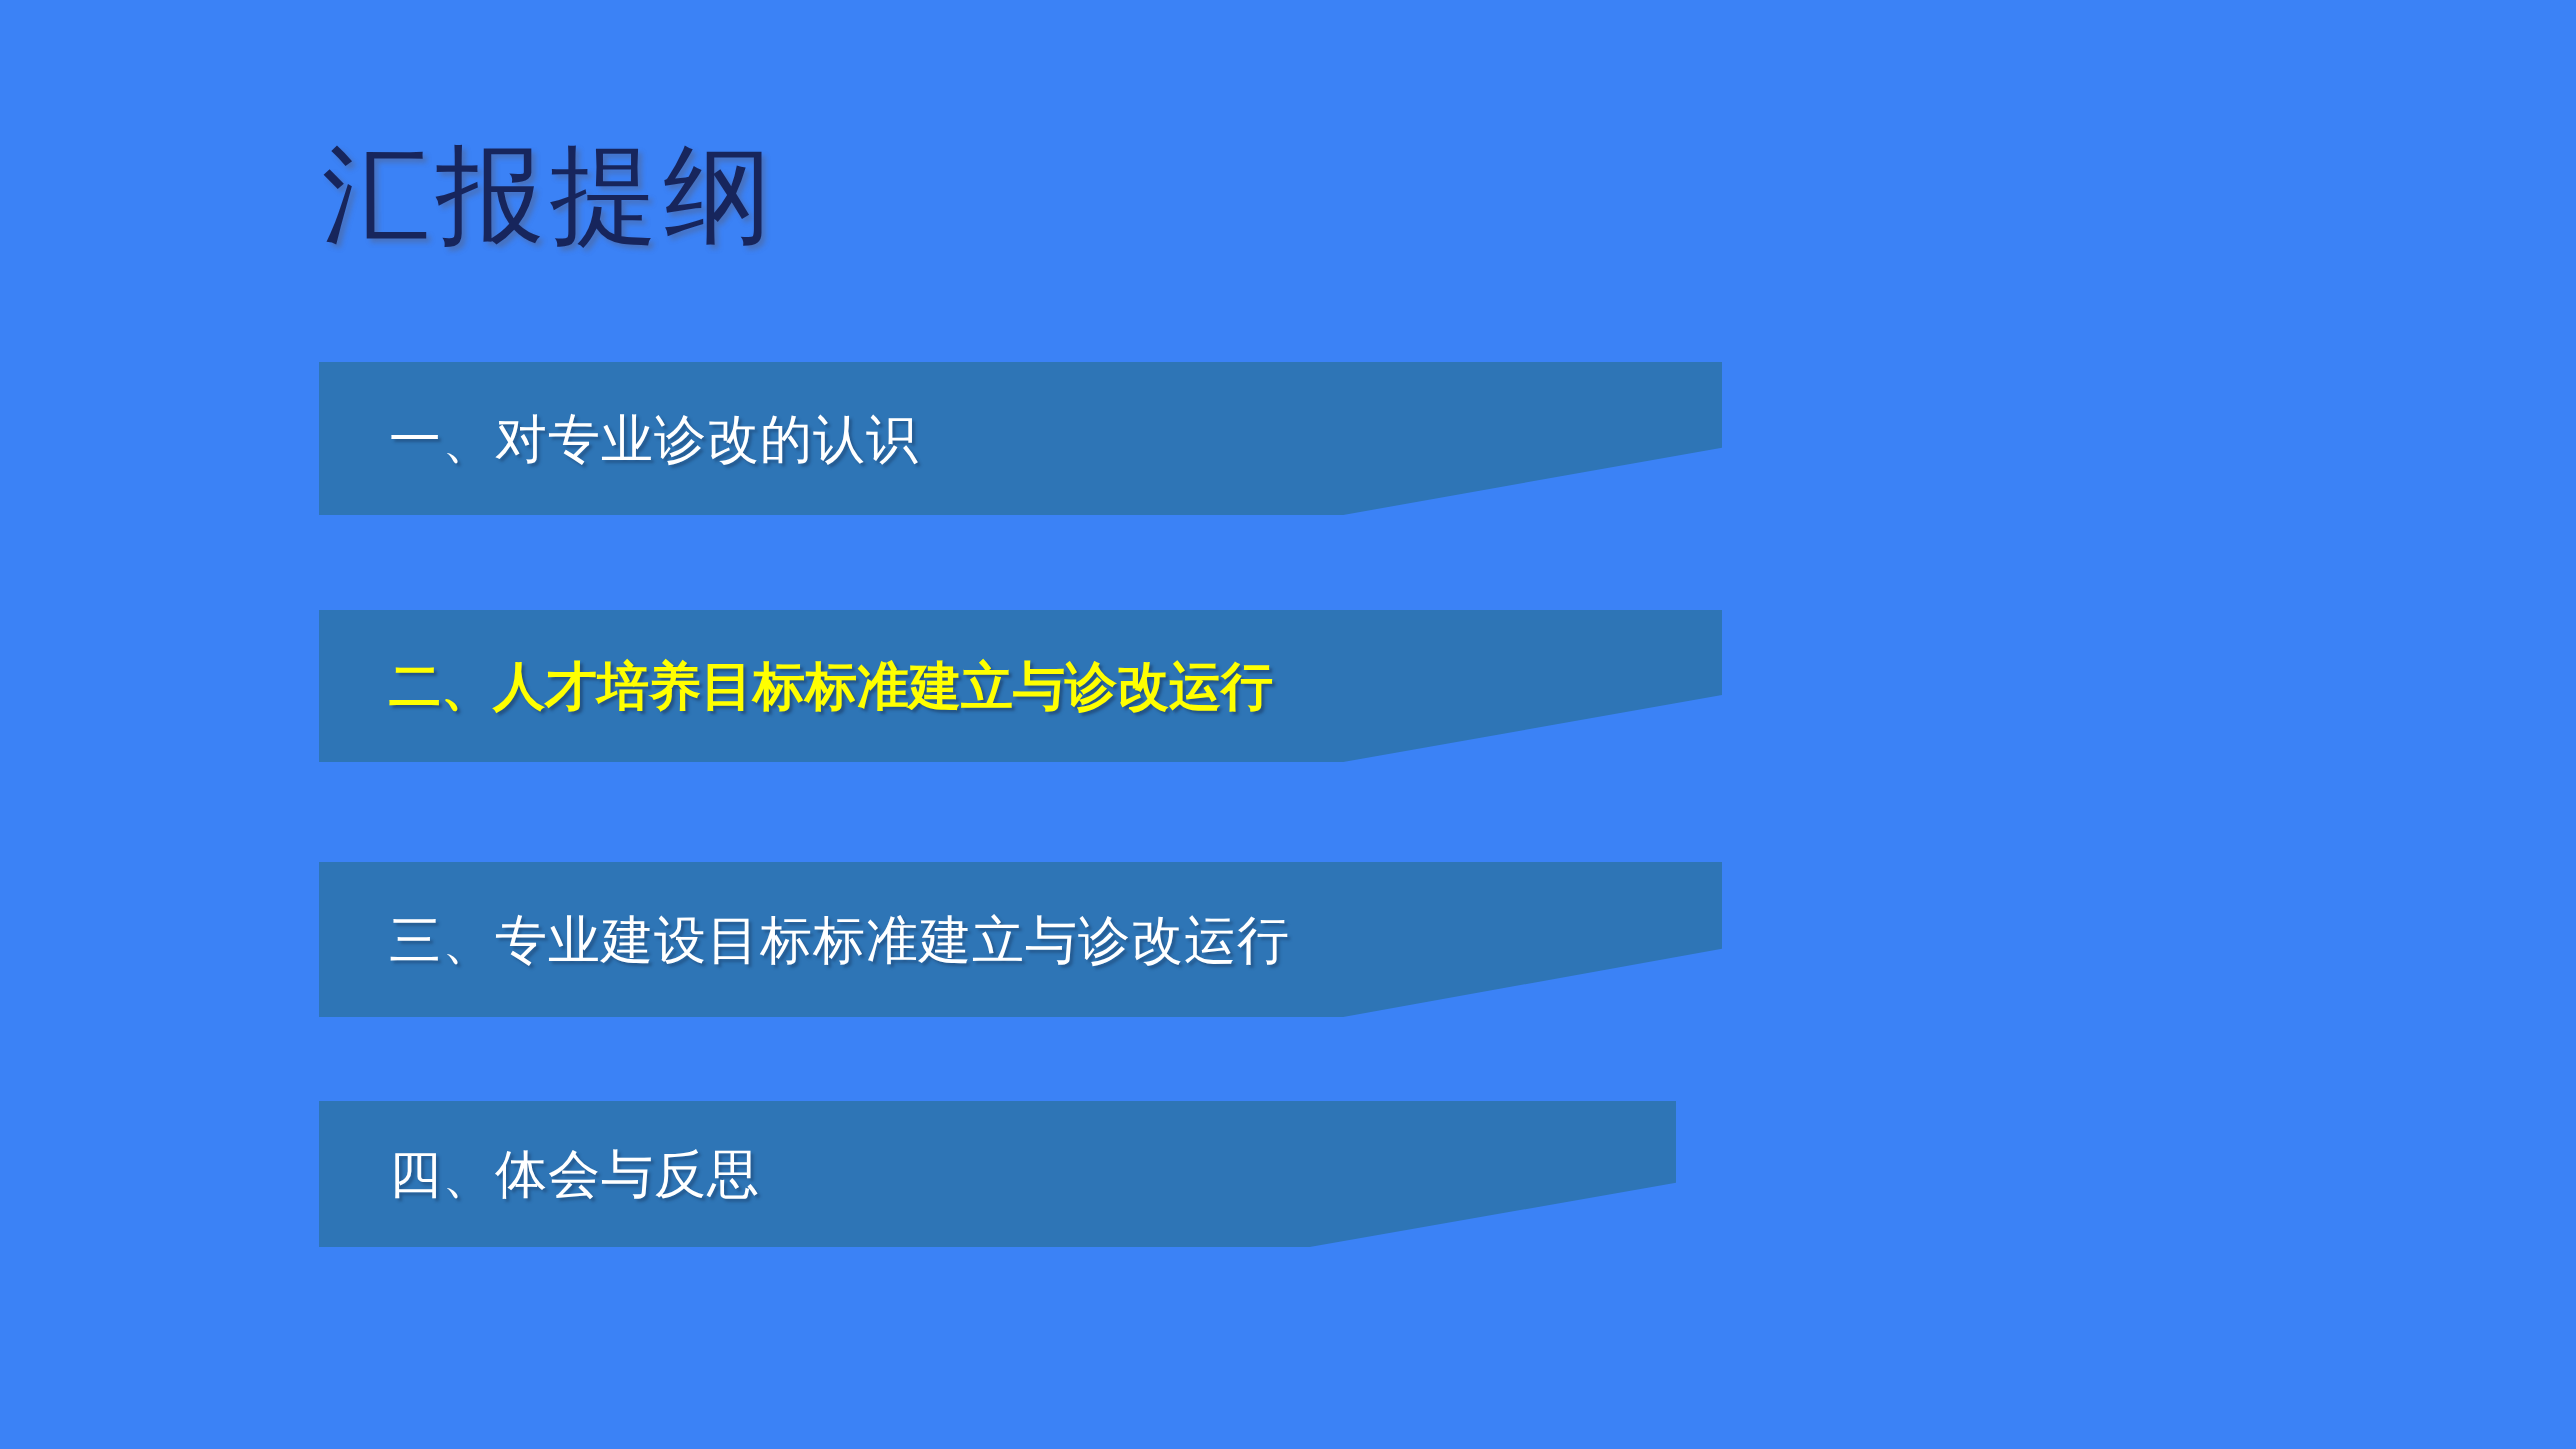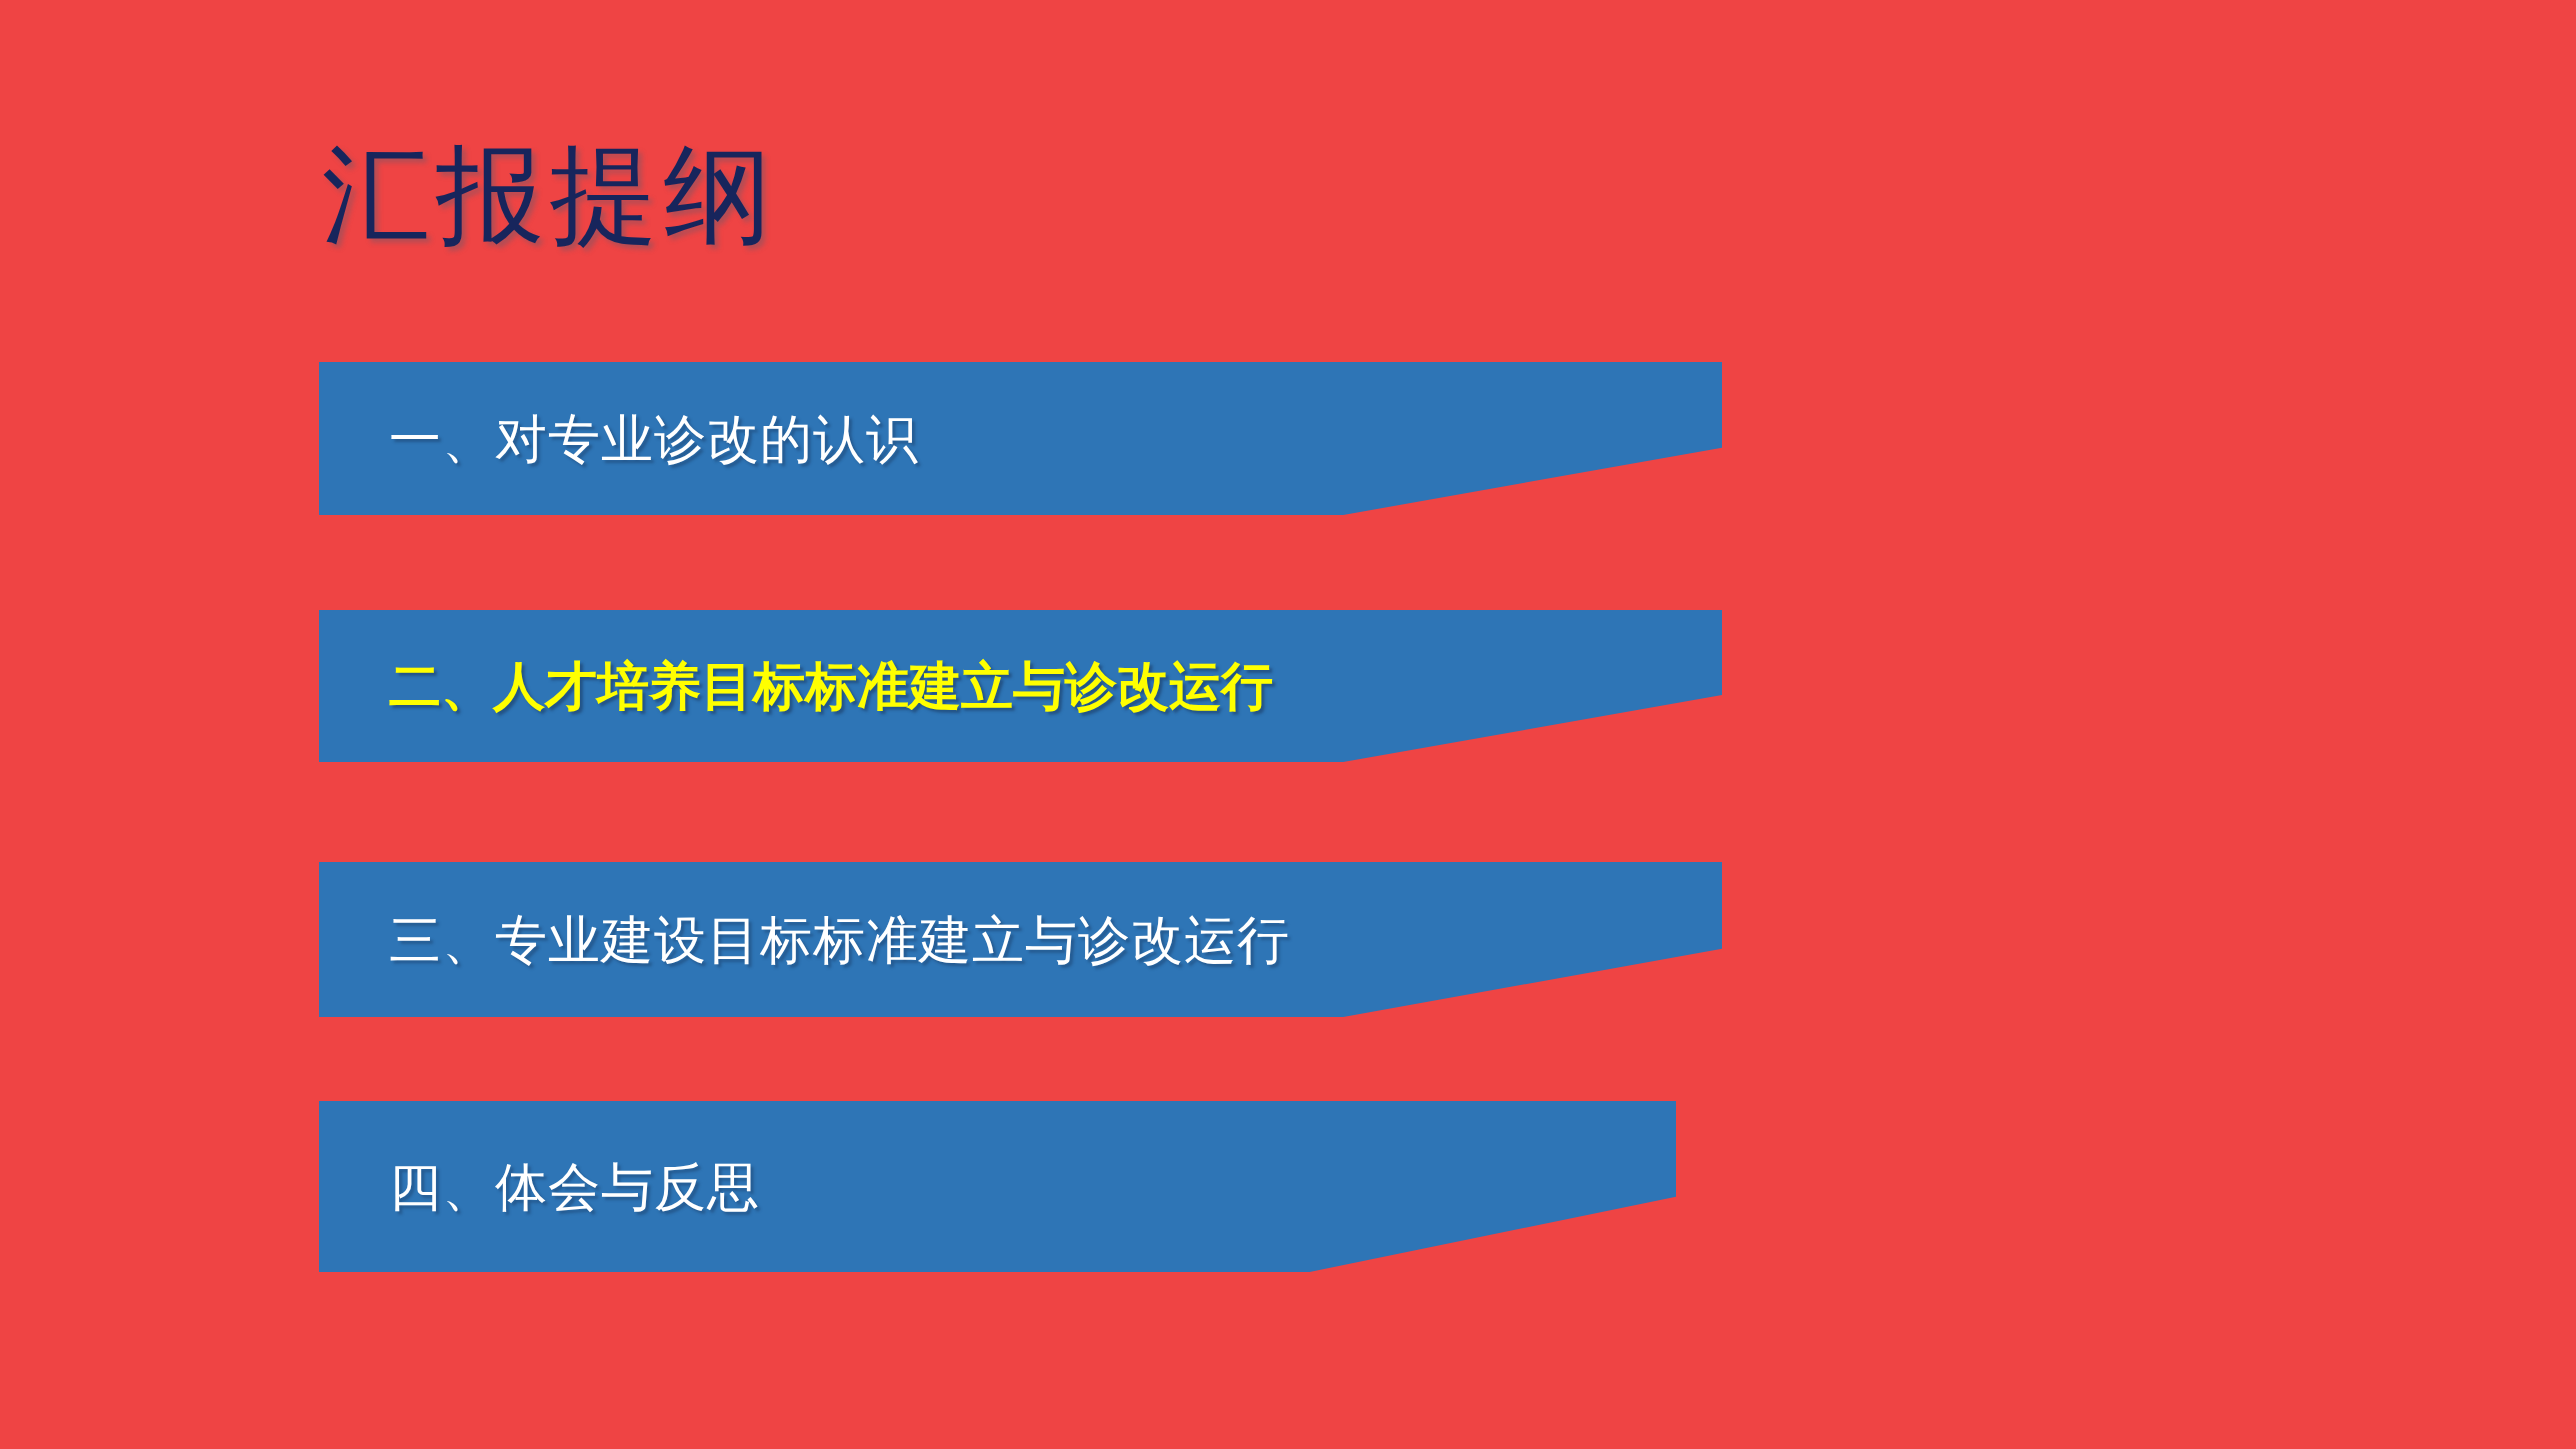--- a/index.html
+++ b/index.html
@@ -6,21 +6,21 @@
   html, body {
     margin: 0;
     padding: 0;
     background: #ffffff;
   }
 
   #slide {
     position: relative;
     width: 2576px;
     height: 1450px;
-    background: #ef4444;
+    background: #3b82f6;
     overflow: hidden;
     font-family: "Liberation Sans", "DejaVu Sans", sans-serif;
   }
 
   
   #slide-title {
     position: absolute;
     left: 322px;
     top: 129px;
     font-size: 108px;
@@ -69,21 +69,21 @@
     color: #ffff00;
     font-weight: 700;
     letter-spacing: 0px;
     text-shadow: 2.9px 2.9px 2.9px rgba(25, 55, 95, 0.55);
   }
 
   
   #agenda-item-1 { top: 362px;  width: 1403px; height: 153px; }
   #agenda-item-2 { top: 610px;  width: 1403px; height: 152px; }
   #agenda-item-3 { top: 862px;  width: 1403px; height: 155px; }
-  #agenda-item-4 { top: 1101px; width: 1357px; height: 171px; }
+  #agenda-item-4 { top: 1101px; width: 1357px; height: 146px; }
 </style>
 </head>
 <body>
 
 <div id="slide">
 
   <div id="slide-title">汇报提纲</div>
 
   <div id="agenda-list">
 

